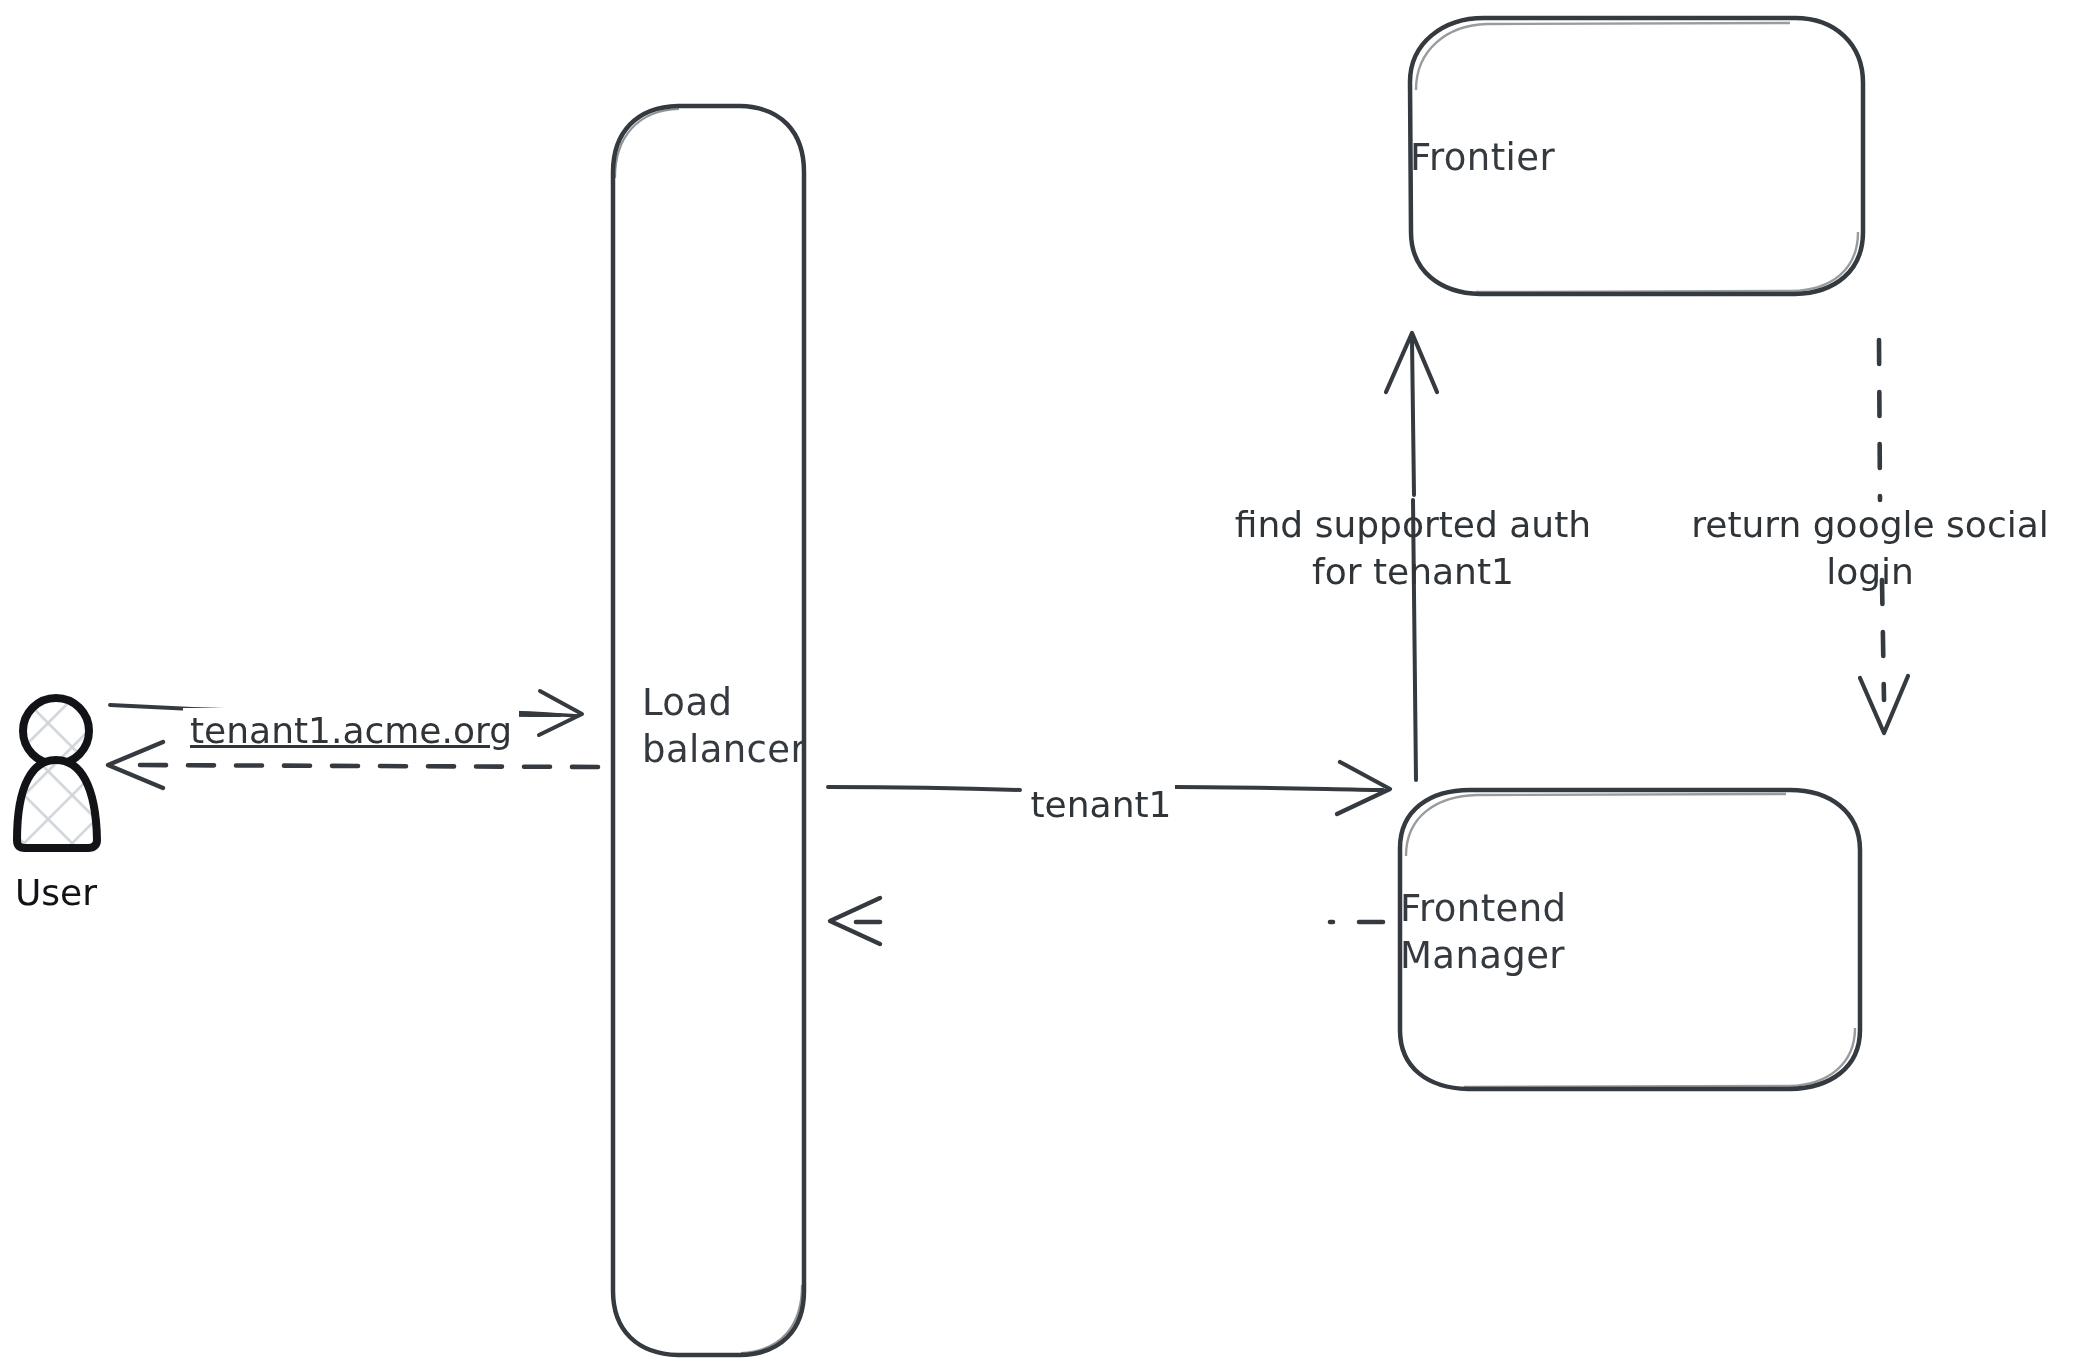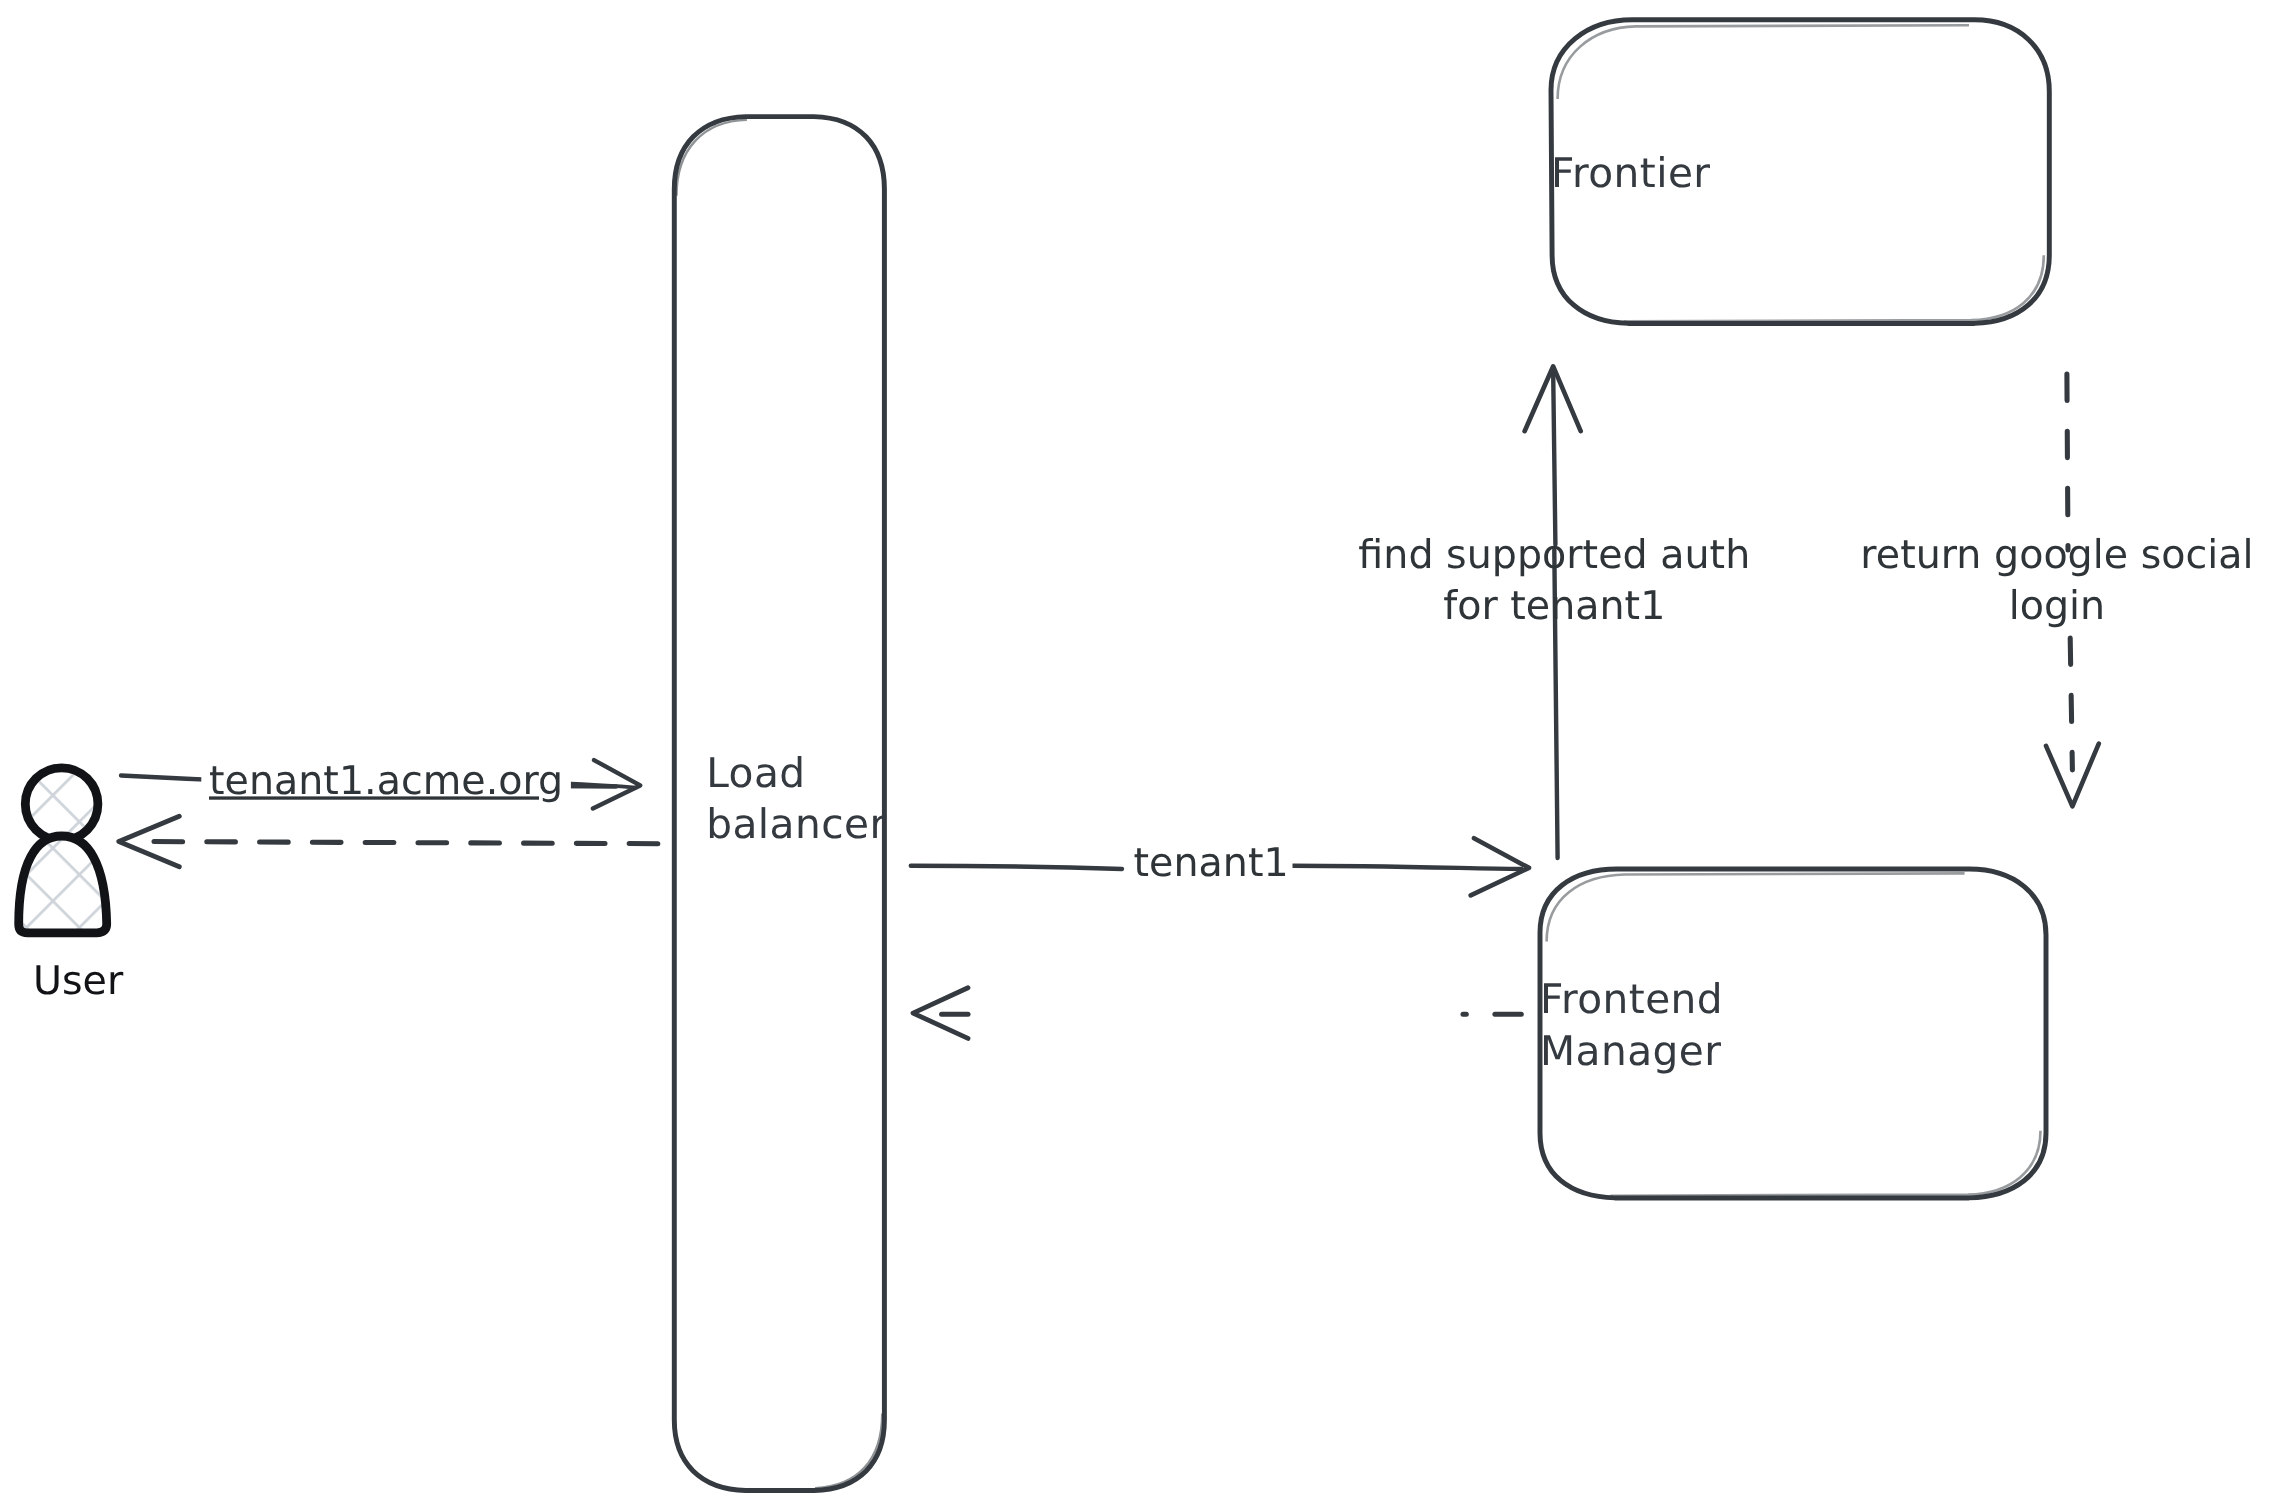--- a/index.html
+++ b/index.html
@@ -23,30 +23,30 @@
   .edgeText{
     position:absolute;
     color:#2f3438;
     font-family:"DejaVu Sans",sans-serif;
     font-size:36px;
     line-height:1.3;
     text-align:center;
     white-space:pre;
     background:#fff;
     user-select:none;
+    margin-top:20px;
   }
   .actorLabel{
     position:absolute;
     color:#111316;
     font-family:"DejaVu Sans",sans-serif;
     font-size:36px;
     text-align:center;
     white-space:pre;
     user-select:none;
-    margin-left:15px;
   }
 </style>
 </head>
 <body>
 
 <div id="stage">
 
   <svg class="layer" viewBox="0 0 2083 1372">
     <defs>
       <pattern id="hatch" width="34" height="34" patternUnits="userSpaceOnUse" patternTransform="rotate(45)">

